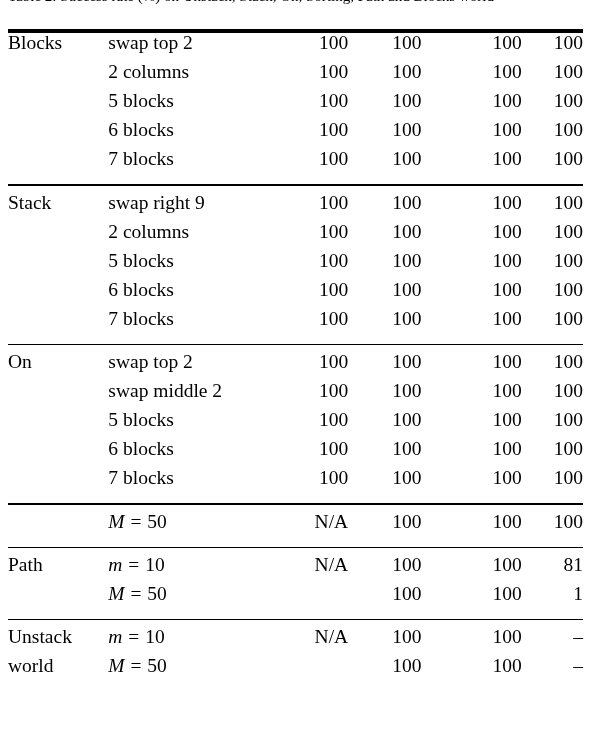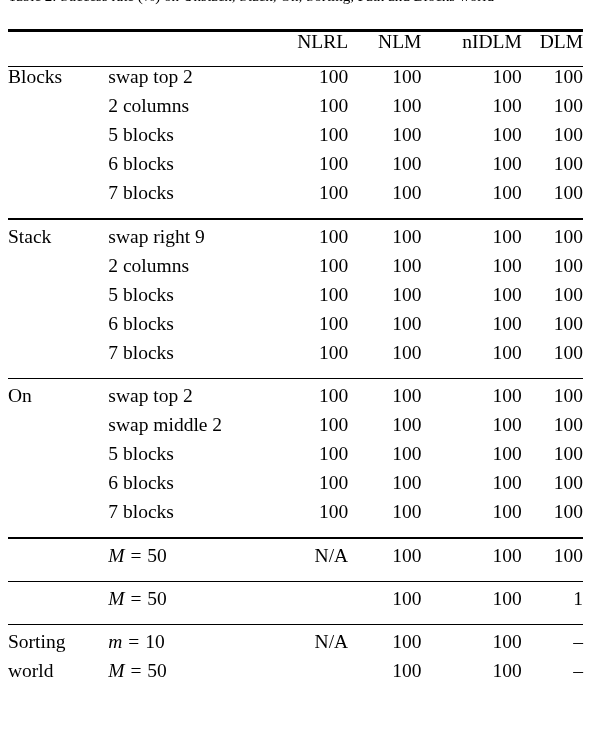--- a/index.html
+++ b/index.html
@@ -114,28 +114,20 @@
 <div class="caption-clip">
   <span>Table 2: Success rate (%) on Unstack, Stack, On, Sorting, Path and Blocks world</span>
 </div>
 
 <div class="table-wrap">
   <table class="booktabs">
     <tbody id="table-body">
         <tr class="rule-top">
           <td colspan="6"></td>
         </tr>
-        <tr class="head-row">
-          <th class="c-group"></th>
-          <th class="c-task"></th>
-          <th class="h-num c-nlrl">NLRL</th>
-          <th class="h-num c-nlm">NLM</th>
-          <th class="h-num c-nidlm">nIDLM</th>
-          <th class="h-num c-dlm">DLM</th>
-        </tr>
         <tr class="rule-mid">
           <td colspan="6"></td>
         </tr>
         <tr class="data-row">
           <td class="c-group">Blocks</td>
           <td class="c-task">swap top 2</td>
           <td class="c-num c-nlrl">100</td>
           <td class="c-num c-nlm">100</td>
           <td class="c-num c-nidlm">100</td>
           <td class="c-num c-dlm">100</td>
@@ -290,38 +282,46 @@
         <tr class="rule-gap-above">
           <td colspan="6"></td>
         </tr>
         <tr class="rule-mid">
           <td colspan="6"></td>
         </tr>
         <tr class="rule-gap-below">
           <td colspan="6"></td>
         </tr>
         <tr class="data-row">
+          <td class="c-group">Path</td>
+          <td class="c-task"><span class="math"><span>m</span><span class="op"> = </span><span class="val">10</span></span></td>
+          <td class="c-num c-nlrl">N/A</td>
+          <td class="c-num c-nlm">100</td>
+          <td class="c-num c-nidlm">100</td>
+          <td class="c-num c-dlm">81</td>
+        </tr>
+        <tr class="data-row">
           <td class="c-group"></td>
           <td class="c-task"><span class="math"><span>M</span><span class="op"> = </span><span class="val">50</span></span></td>
           <td class="c-num c-nlrl"></td>
           <td class="c-num c-nlm">100</td>
           <td class="c-num c-nidlm">100</td>
           <td class="c-num c-dlm">1</td>
         </tr>
         <tr class="rule-gap-above">
           <td colspan="6"></td>
         </tr>
         <tr class="rule-mid">
           <td colspan="6"></td>
         </tr>
         <tr class="rule-gap-below">
           <td colspan="6"></td>
         </tr>
         <tr class="data-row">
-          <td class="c-group">Sorting</td>
+          <td class="c-group">Unstack</td>
           <td class="c-task"><span class="math"><span>m</span><span class="op"> = </span><span class="val">10</span></span></td>
           <td class="c-num c-nlrl">N/A</td>
           <td class="c-num c-nlm">100</td>
           <td class="c-num c-nidlm">100</td>
           <td class="c-num c-dlm"><span class="dash">–</span></td>
         </tr>
         <tr class="data-row">
           <td class="c-group">world</td>
           <td class="c-task"><span class="math"><span>M</span><span class="op"> = </span><span class="val">50</span></span></td>
           <td class="c-num c-nlrl"></td>

